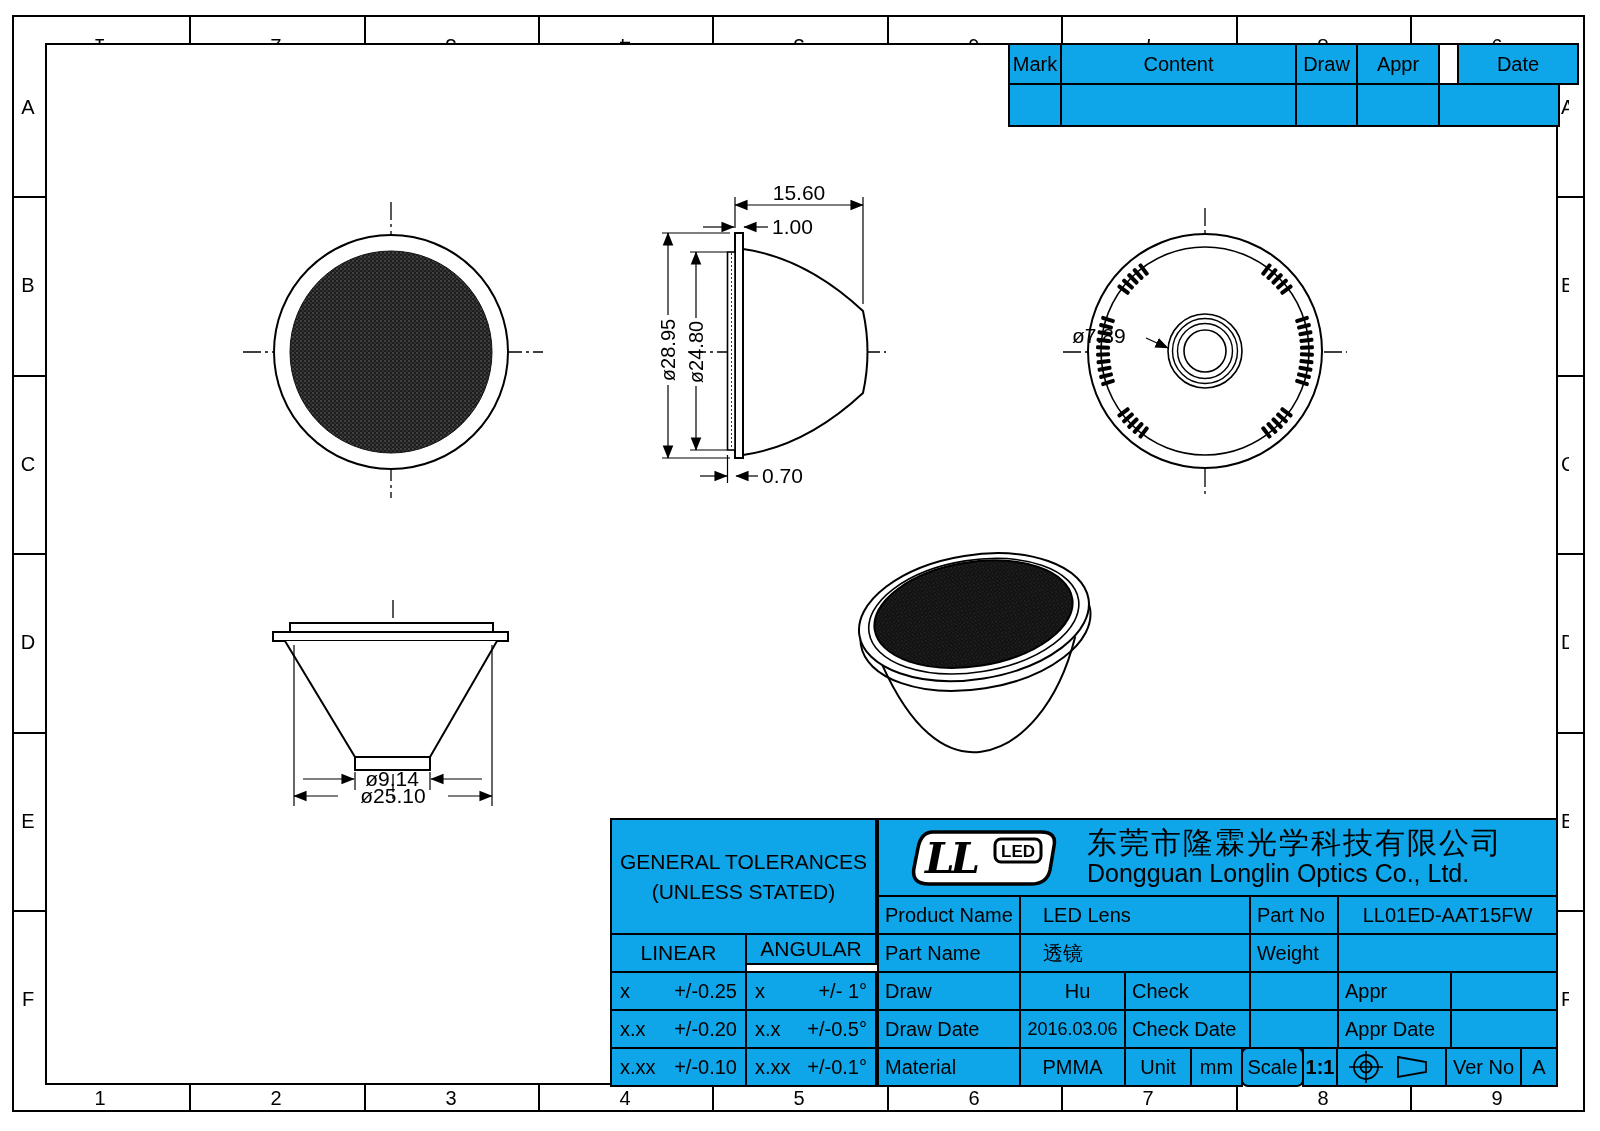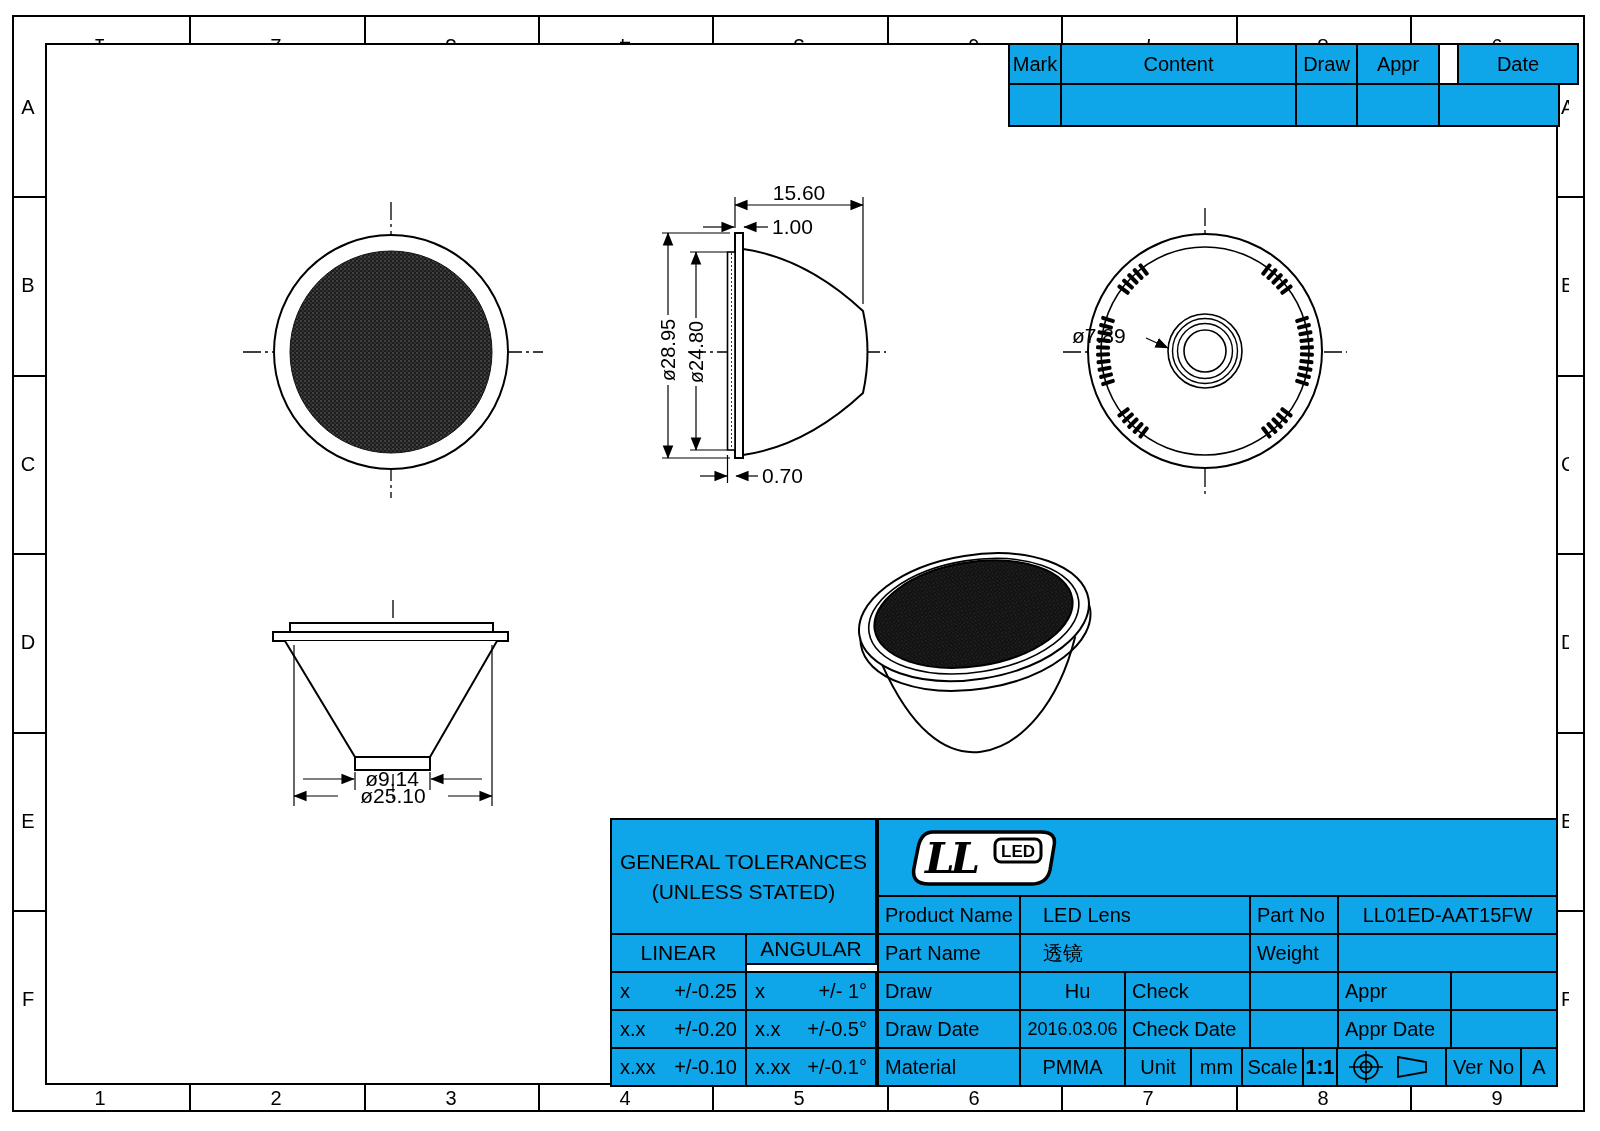--- a/index.html
+++ b/index.html
@@ -288,20 +288,24 @@
         <span>+/-0.1°</span>
       </div>
 
     <div class="cell left" style="left:877px;top:818px;width:681px;height:79px;padding-left:24px;">
       <svg width="162" height="62" viewBox="0 0 162 62" style="flex:0 0 auto;">
         <path d="M30,5 H138 Q154,5 151,19 L147,43 Q144,57 128,57 H26 Q8,57 11,41 L15,21 Q18,5 30,5 Z" fill="#fff" stroke="#000" stroke-width="3.5"></path>
         <text x="22" y="46" font-size="42" font-style="italic" font-weight="bold" style="font-family:'DejaVu Serif', serif;" letter-spacing="-4">LL</text>
         <rect x="92" y="12" width="46" height="23" rx="6" fill="#fff" stroke="#000" stroke-width="3"></rect>
         <text x="115" y="30" font-size="17" font-weight="bold" text-anchor="middle">LED</text>
       </svg>
+      <div style="margin-left:22px;">
+        <div class="company-zh">东莞市隆霖光学科技有限公司</div>
+        <div class="company-en">Dongguan Longlin Optics Co., Ltd.</div>
+      </div>
     </div>
 
     <div class="cell left" style="left:877px;top:895px;width:144px;height:40px;">Product Name</div>
     <div class="cell left" style="left:1019px;top:895px;width:232px;height:40px;padding-left:22px;">LED Lens</div>
     <div class="cell left" style="left:1249px;top:895px;width:90px;height:40px;">Part No</div>
     <div class="cell" style="left:1337px;top:895px;width:221px;height:40px;">LL01ED-AAT15FW</div>
 
     <div class="cell left" style="left:877px;top:933px;width:144px;height:40px;">Part Name</div>
     <div class="cell left" style="left:1019px;top:933px;width:232px;height:40px;padding-left:22px;">透镜</div>
     <div class="cell left" style="left:1249px;top:933px;width:90px;height:40px;">Weight</div>
@@ -318,21 +322,21 @@
     <div class="cell" style="left:1019px;top:1009px;width:107px;height:40px;font-size:18px;">2016.03.06</div>
     <div class="cell left" style="left:1124px;top:1009px;width:127px;height:40px;">Check Date</div>
     <div class="cell" style="left:1249px;top:1009px;width:90px;height:40px;"></div>
     <div class="cell left" style="left:1337px;top:1009px;width:115px;height:40px;">Appr Date</div>
     <div class="cell" style="left:1450px;top:1009px;width:108px;height:40px;"></div>
 
     <div class="cell left" style="left:877px;top:1047px;width:144px;height:40px;">Material</div>
     <div class="cell" style="left:1019px;top:1047px;width:107px;height:40px;">PMMA</div>
     <div class="cell" style="left:1124px;top:1047px;width:68px;height:40px;">Unit</div>
     <div class="cell" style="left:1190px;top:1047px;width:53px;height:40px;">mm</div>
-    <div class="cell" style="left:1241px;top:1047px;width:63px;height:40px;">Scale</div>
+    <div class="cell" style="left:1241px;top:1047px;width:63px;height:40px;border-radius:7px;">Scale</div>
     <div class="cell" style="left:1302px;top:1047px;width:36px;height:40px;font-weight:bold;">1:1</div>
     <div class="cell" style="left:1336px;top:1047px;width:111px;height:40px;">
       <svg width="96" height="32" viewBox="0 0 96 32">
         <circle cx="22" cy="16" r="12" fill="none" stroke="#000" stroke-width="1.8"></circle>
         <circle cx="22" cy="16" r="5.5" fill="none" stroke="#000" stroke-width="1.8"></circle>
         <path d="M5,16 H39 M22,-1 V33" stroke="#000" stroke-width="1.5"></path>
         <path d="M54,6 L82,11 V21 L54,26 Z" fill="none" stroke="#000" stroke-width="1.8"></path>
       </svg>
     </div>
     <div class="cell" style="left:1445px;top:1047px;width:77px;height:40px;">Ver No</div>

